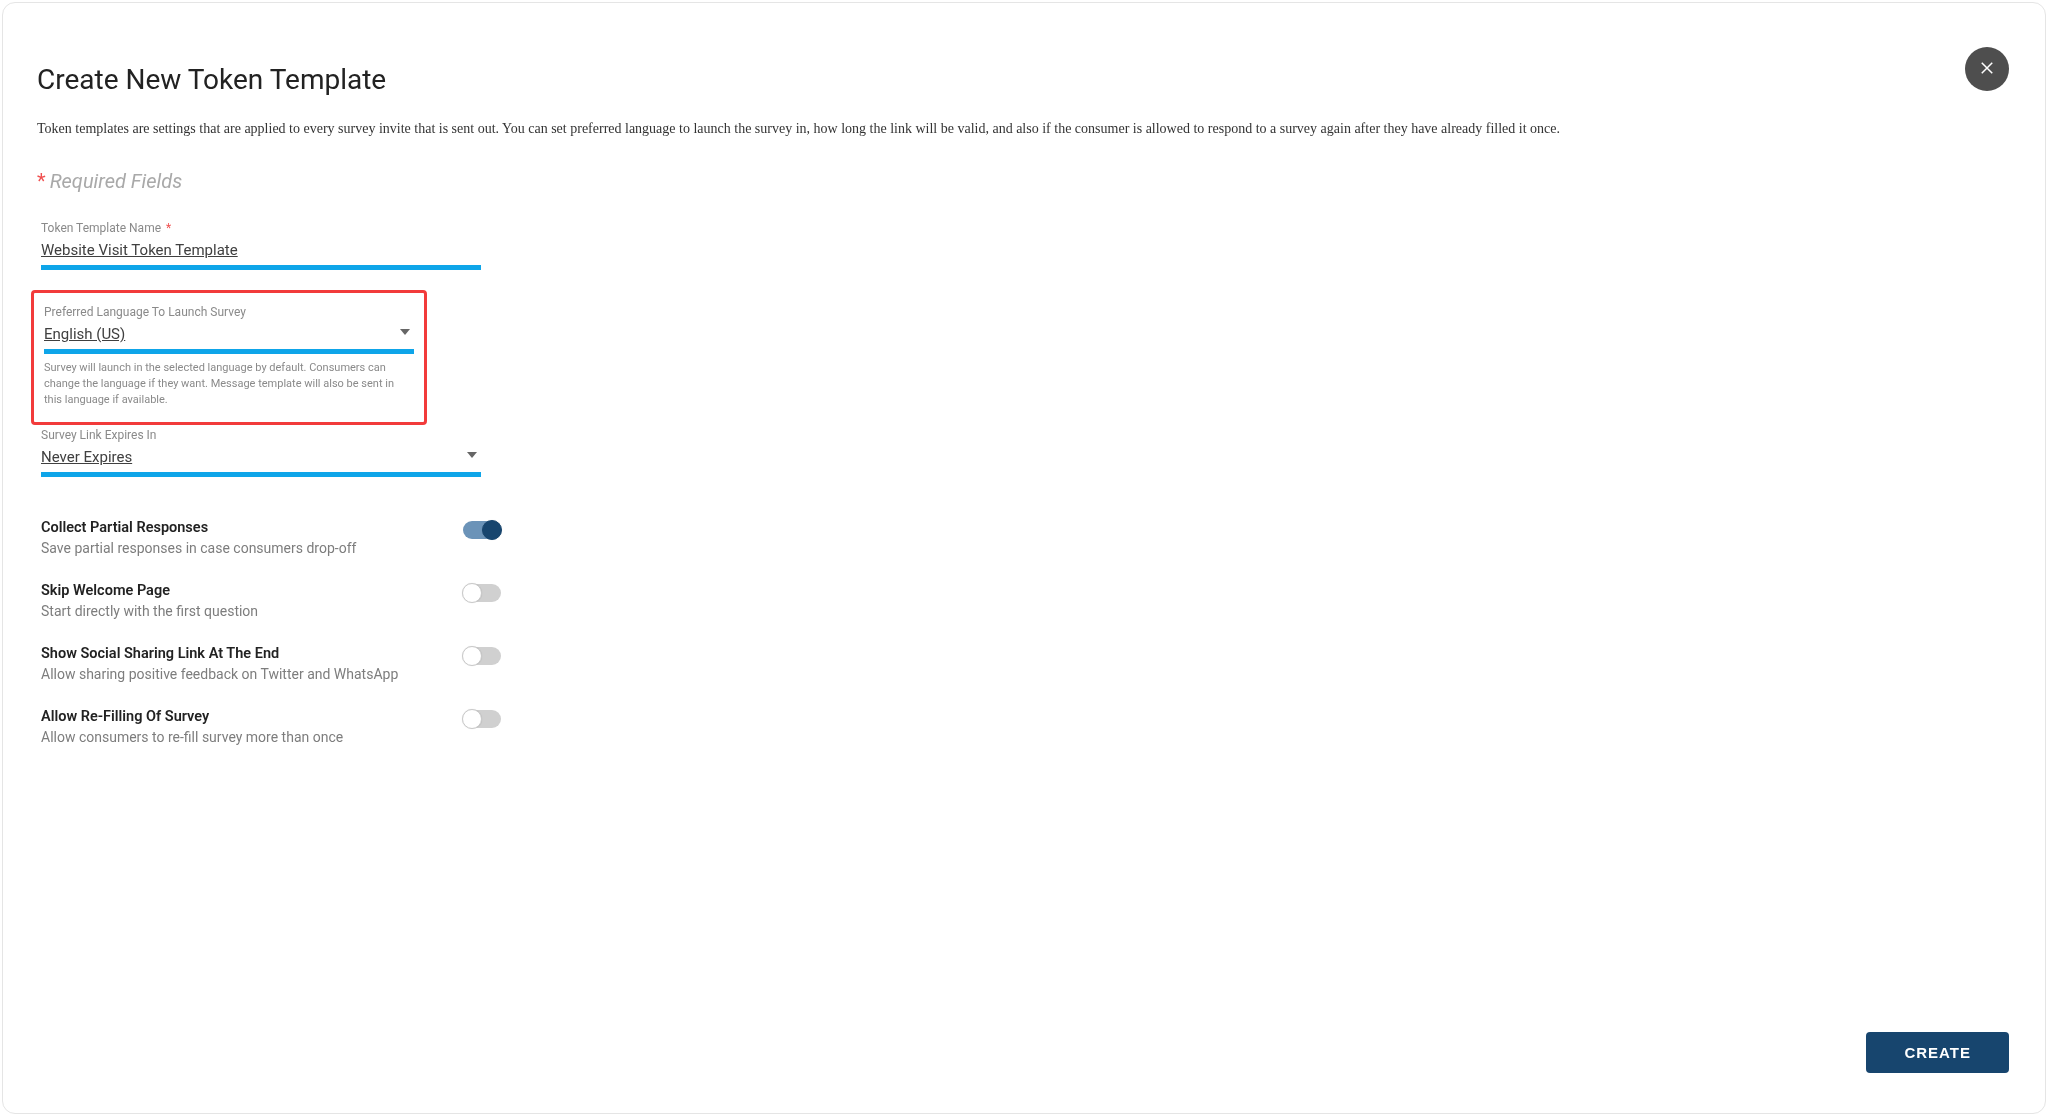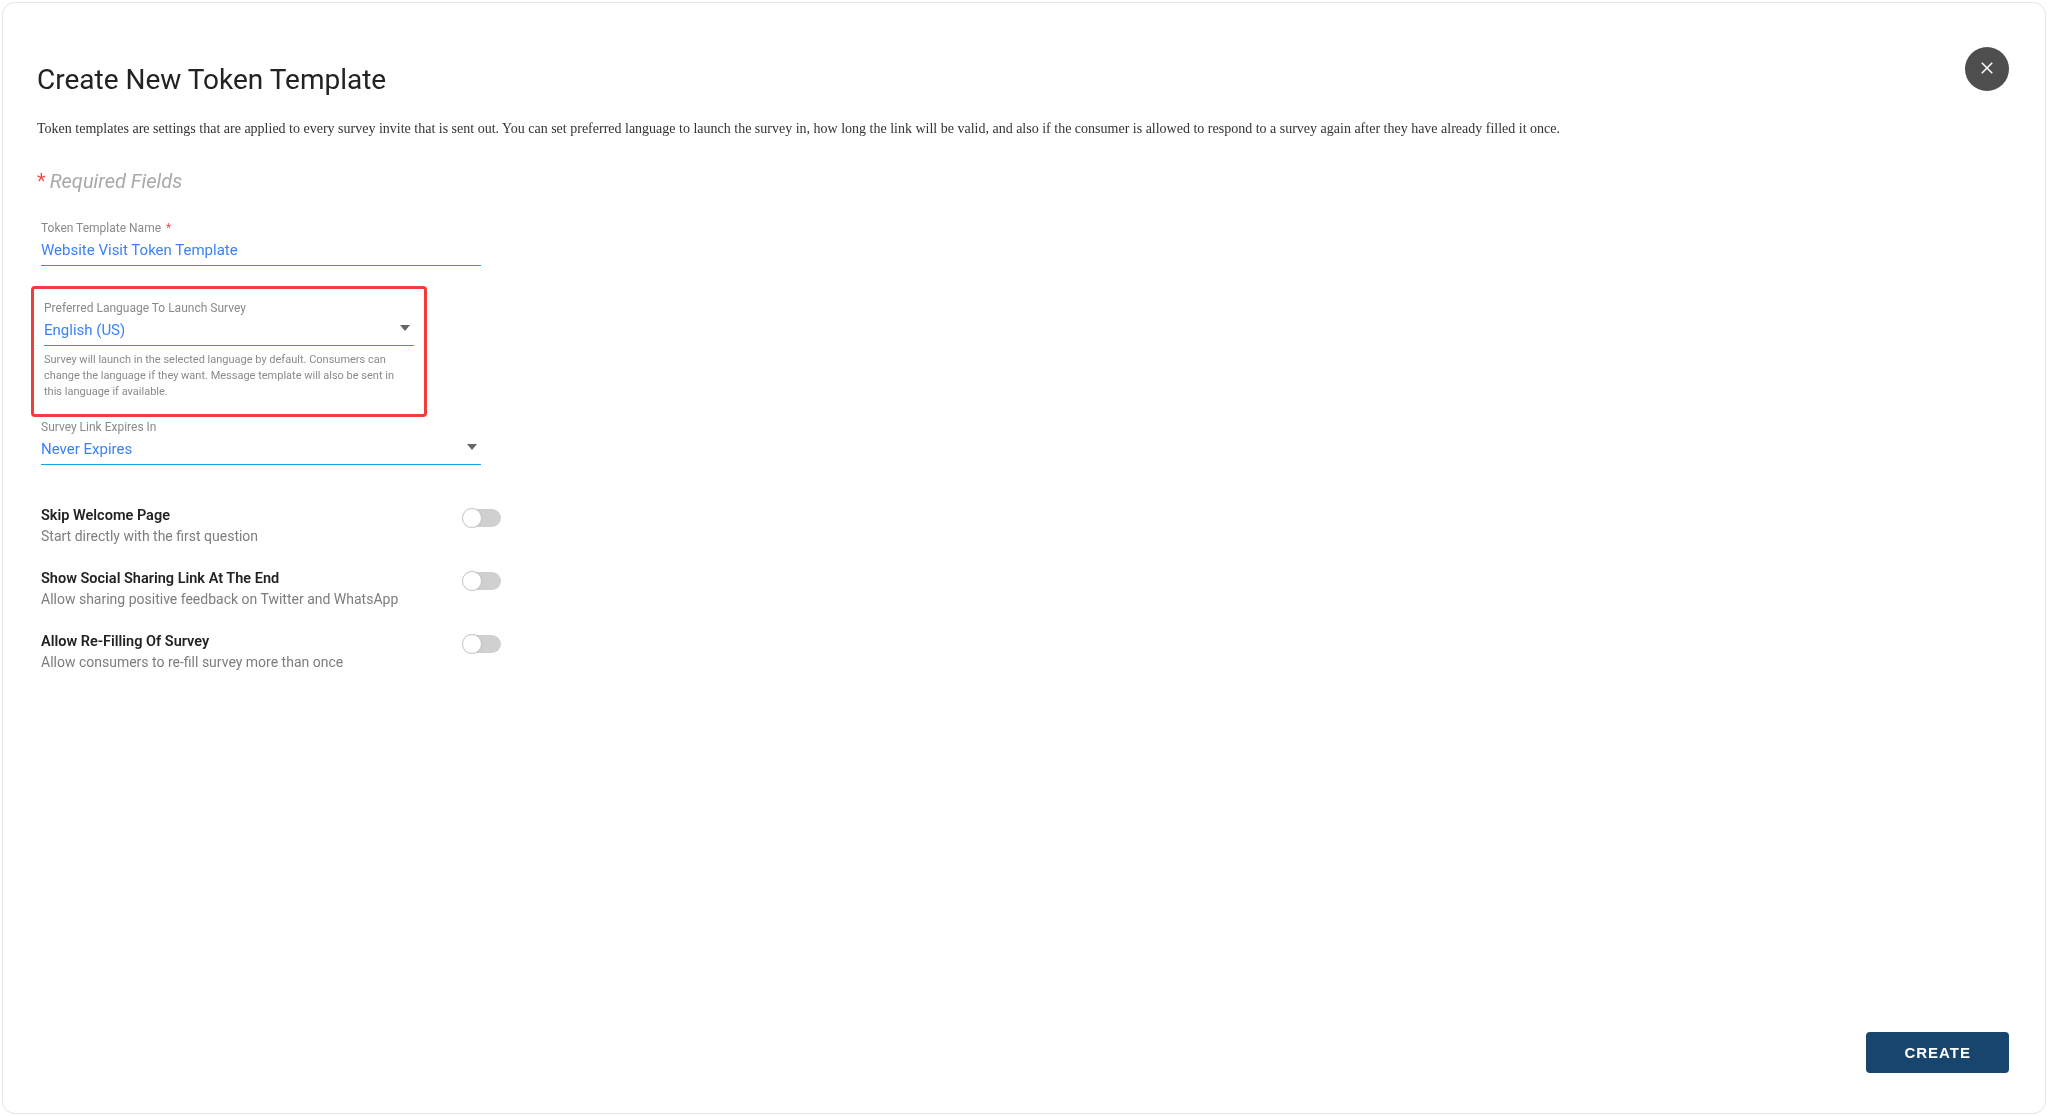--- a/index.html
+++ b/index.html
@@ -61,27 +61,28 @@
   .field-label {
     font-size: 12px;
     color: #8a8a8a;
     margin-bottom: 2px;
     display: block;
   }
   .field-label .star { color: #f05050; margin-left: 2px; }
   .text-input, .select-value {
     width: 100%;
     border: none;
-    border-bottom: 1px solid #0ea5e9;
+    border-bottom: 5px solid #0ea5e9;
     background: transparent;
     font-size: 15px;
-    color: #3b82f6;
+    color: #404040;
     padding: 4px 0 6px 0;
     outline: none;
     font-family: inherit;
+    text-decoration: underline;
   }
   .select-wrap { position: relative; }
   .select-caret {
     position: absolute;
     right: 4px;
     top: 8px;
     width: 0; height: 0;
     border-left: 5px solid transparent;
     border-right: 5px solid transparent;
     border-top: 6px solid #666;
@@ -202,20 +203,30 @@
     <div class="field-group">
       <label class="field-label">Survey Link Expires In</label>
       <div class="select-wrap">
         <div class="select-value">Never Expires</div>
         <span class="select-caret"></span>
       </div>
     </div>
 
     <div class="toggles">
 
+      <div class="toggle-row">
+        <div class="toggle-text">
+          <div class="toggle-title">Collect Partial Responses</div>
+          <div class="toggle-sub">Save partial responses in case consumers drop-off</div>
+        </div>
+        <div class="switch on">
+          <div class="track"></div>
+          <div class="knob"></div>
+        </div>
+      </div>
 
       <div class="toggle-row">
         <div class="toggle-text">
           <div class="toggle-title">Skip Welcome Page</div>
           <div class="toggle-sub">Start directly with the first question</div>
         </div>
         <div class="switch">
           <div class="track"></div>
           <div class="knob"></div>
         </div>

